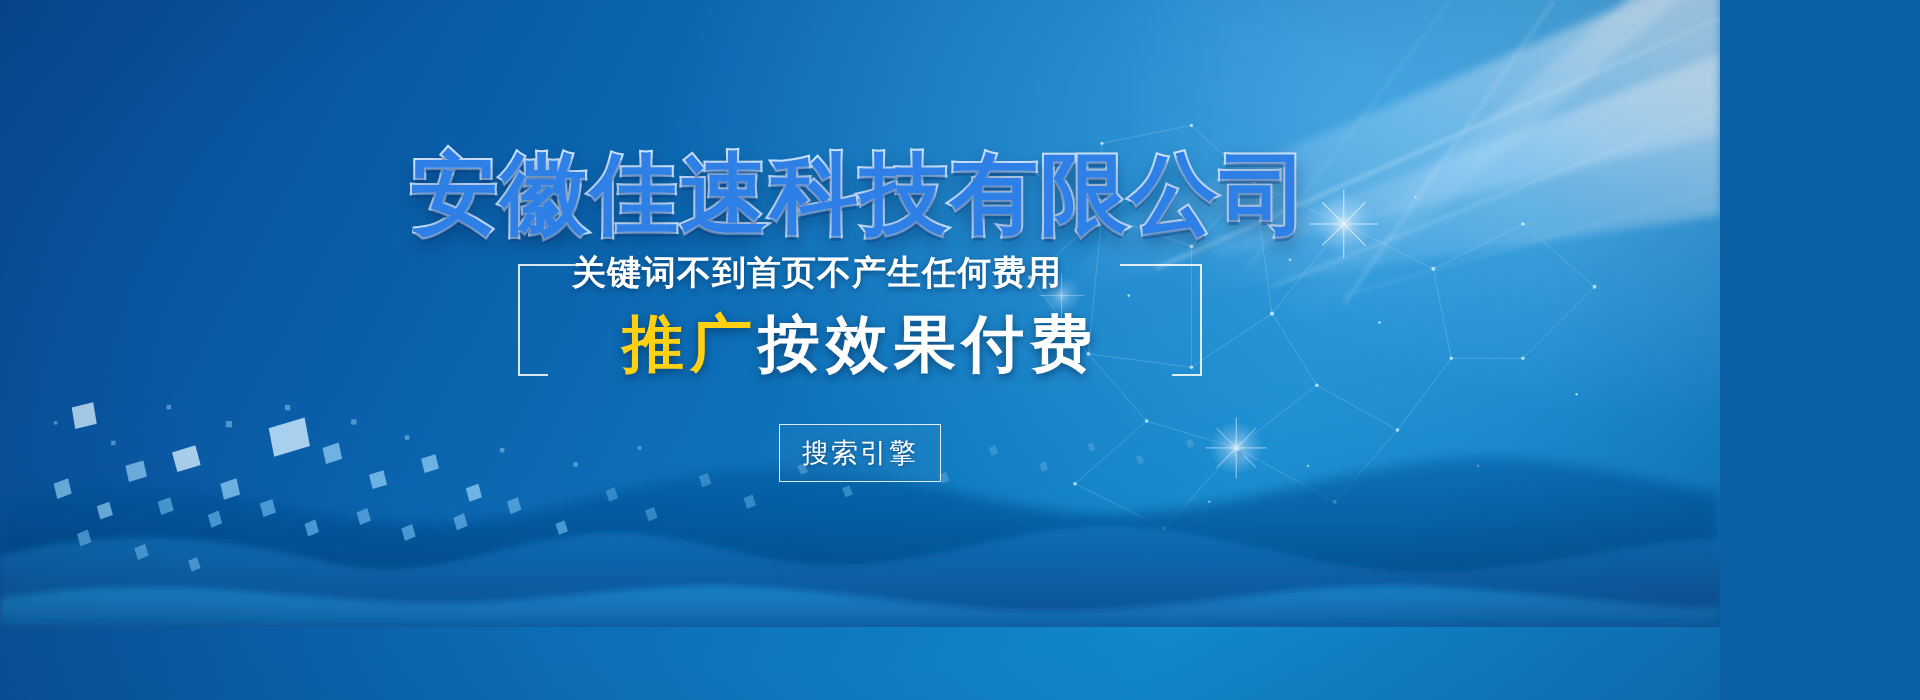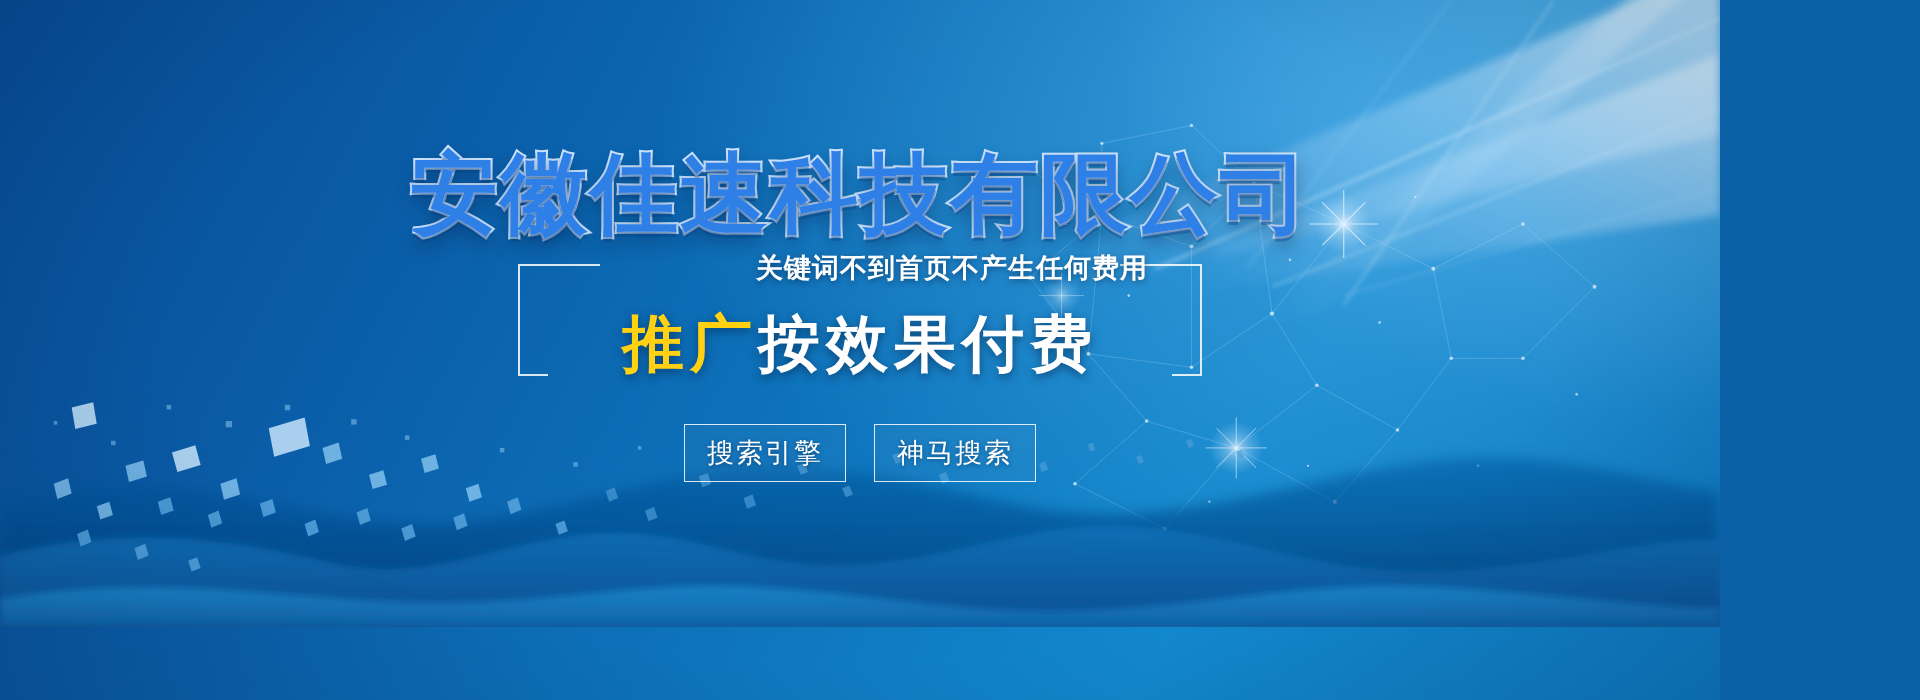--- a/index.html
+++ b/index.html
@@ -90,24 +90,24 @@
     top:0;
     height:0;
     border-top:2px solid rgba(255,255,255,.85);
     width:52px;
   }
   .rule.left { left:-24px; }
   .rule.right{ right:-24px; }
 
   .subtitle{
     position:absolute;
-    top:-14px; left:0; right:0;
-    text-align:right;
+    top:-14px; left:0; right:12px;
+    text-align:left;
     font-family:"DejaVu Sans","Liberation Sans",sans-serif;
-    font-size:27px;
+    font-size:34px;
     font-weight:700;
     letter-spacing:1px;
     color:#ffffff;
     text-shadow:0 2px 6px rgba(2,30,66,.55);
     white-space:nowrap;
   }
 
   .headline{
     position:absolute;
     left:0; right:0; bottom:-2px;
@@ -375,19 +375,16 @@
 
       <div class="headline">
         <span class="accent">推广</span><span>按效果付费</span>
       </div>
     </div>
 
     <div class="engines">
       <div class="engine">
         <span>搜索引擎</span>
       </div>
-      <div class="engine">
-        <span>神马搜索</span>
-      </div>
     </div>
 
   </div>
 </div>
 
 </body></html>

